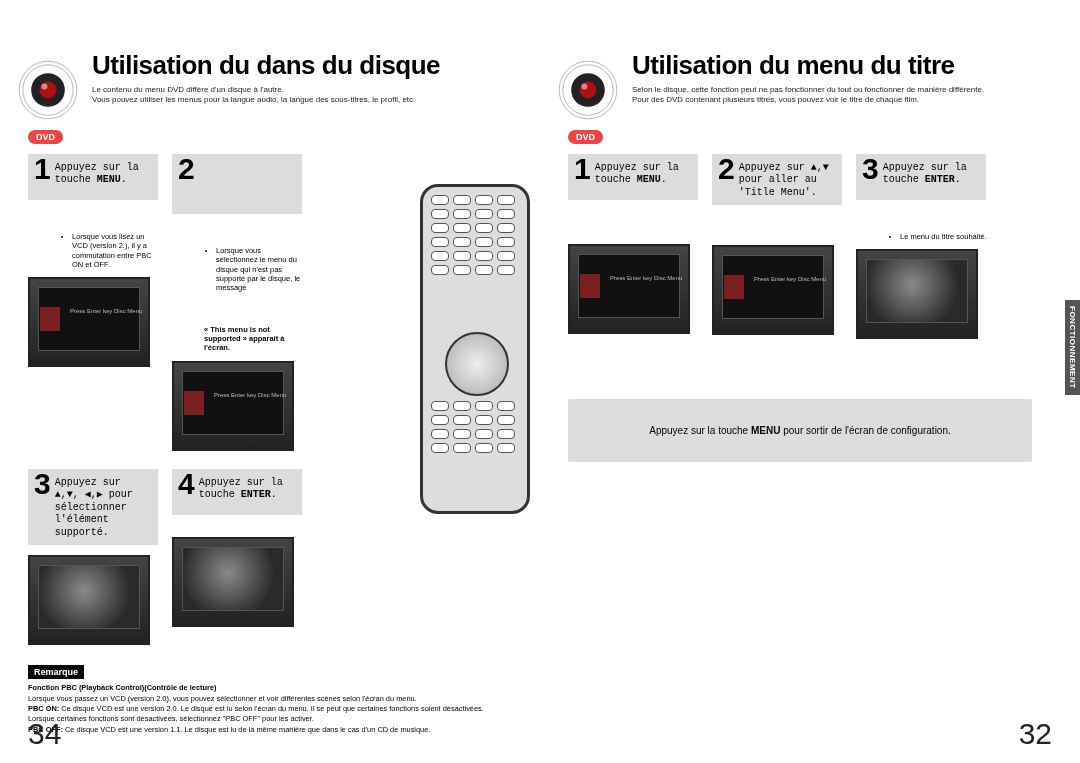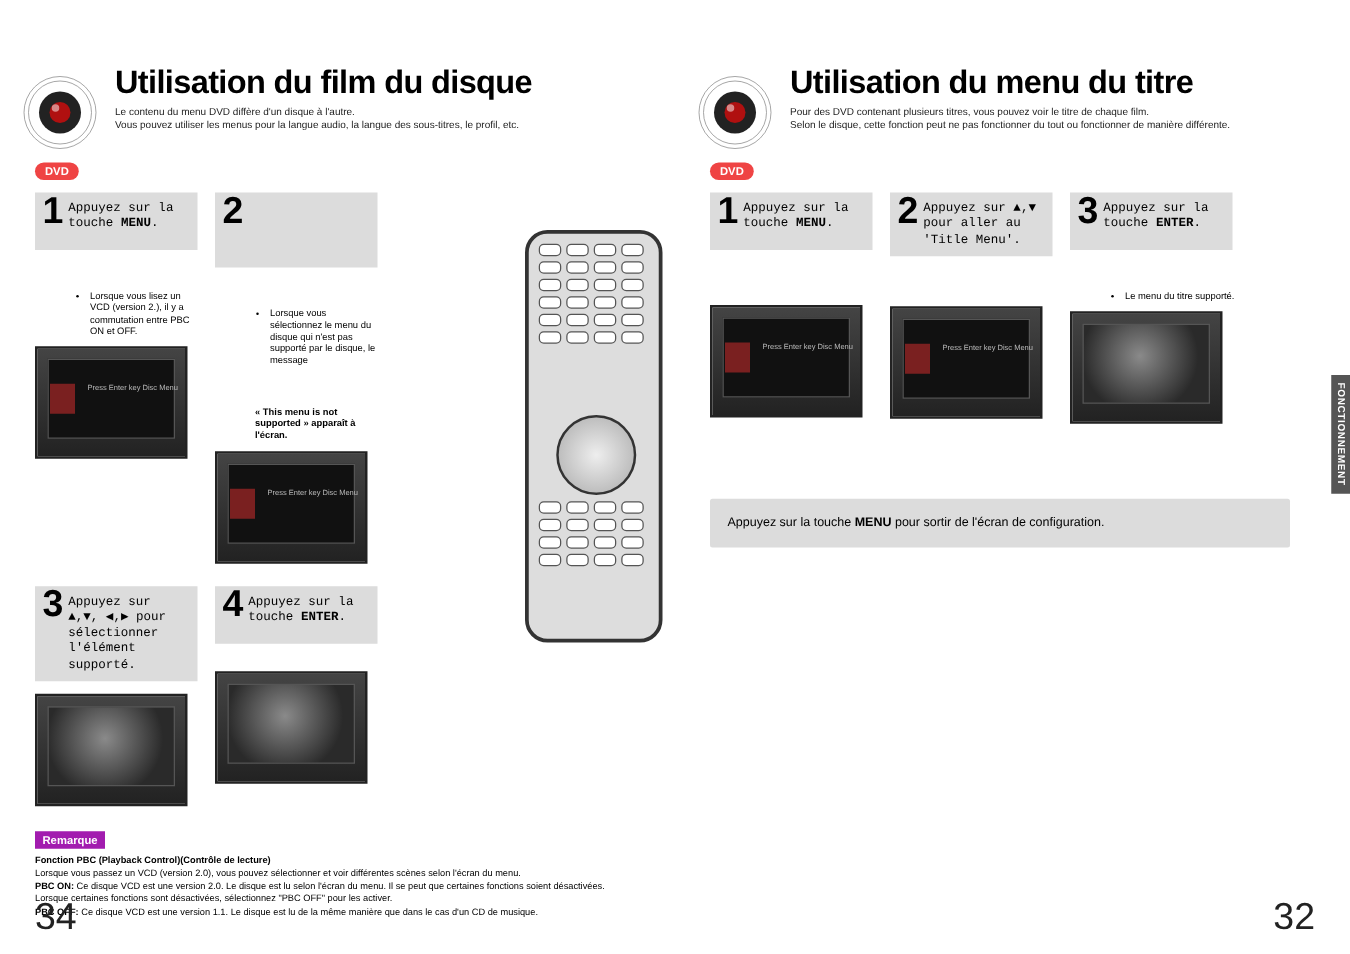--- a/index.html
+++ b/index.html
@@ -101,63 +101,64 @@
     border-radius:50%;
     background: radial-gradient(#eee,#aaa);
     border:2px solid #333;
   }
   .remote .pad::before, .remote .pad::after {
     content:""; position:absolute; background:#333;
   }
   .remote .btn-grid { position:absolute; top:8px; left:8px; right:8px; height:130px; display:flex; flex-wrap:wrap; gap:4px; align-content:flex-start; }
   .remote .b { width:18px; height:10px; border:1px solid #555; border-radius:4px; background:#fff; }
   .remarque-label {
-    display:inline-block; background:#a21caf; color:#fff;
+    display:inline-block; background:#000000; color:#fff;
     font-size:9px; font-weight:bold; padding:2px 6px; margin-bottom:4px;
   }
   .remarque-body { font-size:7.4px; line-height:1.4; }
   .remarque-body b { font-weight:bold; }
   .pagenum {
     position:absolute; bottom:12px;
     font-size:30px; font-weight:300; color:#222;
   }
   .pagenum.left { left:28px; }
   .pagenum.right { right:28px; }
   .side-tab {
     position:absolute; right:0; top:300px;
     background:#555; color:#fff;
     font-size:8px; font-weight:bold;
     writing-mode: vertical-rl;
     padding:6px 3px;
     letter-spacing:0.5px;
   }
   .exit-bar {
     background:#dcdcdc;
-    padding:14px 14px;
+    padding:26px 14px;
     font-size:10px;
     margin-top:60px;
     border-radius:2px;
+    text-align:center;
   }
 </style>
 </head>
 <body>
 
 <div class="spread">
 
   <div class="page">
     <div class="speaker-icon">
       <svg viewBox="0 0 100 100">
           <circle cx="50" cy="50" r="48" fill="none" stroke="#888" stroke-width="1"></circle>
           <circle cx="50" cy="50" r="42" fill="none" stroke="#888" stroke-width="1"></circle>
           <circle cx="50" cy="50" r="28" fill="#222"></circle>
           <circle cx="50" cy="50" r="14" fill="#b01010"></circle>
           <circle cx="44" cy="44" r="5" fill="#fff" opacity="0.5"></circle>
         </svg>
     </div>
-    <h1 class="heading">Utilisation du film du disque</h1>
+    <h1 class="heading">Utilisation du dans du disque</h1>
     <div class="intro">
       <div>Le contenu du menu DVD diffère d'un disque à l'autre.</div>
       <div>Vous pouvez utiliser les menus pour la langue audio, la langue des sous-titres, le profil, etc.</div>
     </div>
 
     <span class="dvd-badge">DVD</span>
 
     <div class="steps-row">
       <div style="width:132px">
         <div class="step">
@@ -276,22 +277,22 @@
       <svg viewBox="0 0 100 100">
           <circle cx="50" cy="50" r="48" fill="none" stroke="#888" stroke-width="1"></circle>
           <circle cx="50" cy="50" r="42" fill="none" stroke="#888" stroke-width="1"></circle>
           <circle cx="50" cy="50" r="28" fill="#222"></circle>
           <circle cx="50" cy="50" r="14" fill="#b01010"></circle>
           <circle cx="44" cy="44" r="5" fill="#fff" opacity="0.5"></circle>
         </svg>
     </div>
     <h1 class="heading">Utilisation du menu du titre</h1>
     <div class="intro">
+      <div>Selon le disque, cette fonction peut ne pas fonctionner du tout ou fonctionner de manière différente.</div>
       <div>Pour des DVD contenant plusieurs titres, vous pouvez voir le titre de chaque film.</div>
-      <div>Selon le disque, cette fonction peut ne pas fonctionner du tout ou fonctionner de manière différente.</div>
     </div>
 
     <span class="dvd-badge">DVD</span>
 
     <div class="steps-row">
       <div style="width:132px">
         <div class="step">
           <span class="num">1</span>
           <span class="txt"><span>Appuyez sur la touche </span><b>MENU</b><span>.</span></span>
         </div>
@@ -313,21 +314,21 @@
             <div class="menu-lines">Press Enter key
 Disc Menu</div>
           </div>
       </div>
       <div style="width:132px">
         <div class="step">
           <span class="num">3</span>
           <span class="txt"><span>Appuyez sur la touche </span><b>ENTER</b><span>.</span></span>
         </div>
         <ul class="notes">
-            <li>Le menu du titre supporté.</li>
+            <li>Le menu du titre souhaité.</li>
           </ul>
         <div class="thumb movie"></div>
       </div>
     </div>
 
     <div class="exit-bar">
       <span>Appuyez sur la touche </span><b>MENU</b><span> pour sortir de l'écran de configuration.</span>
     </div>
 
     <div class="side-tab">FONCTIONNEMENT</div>

